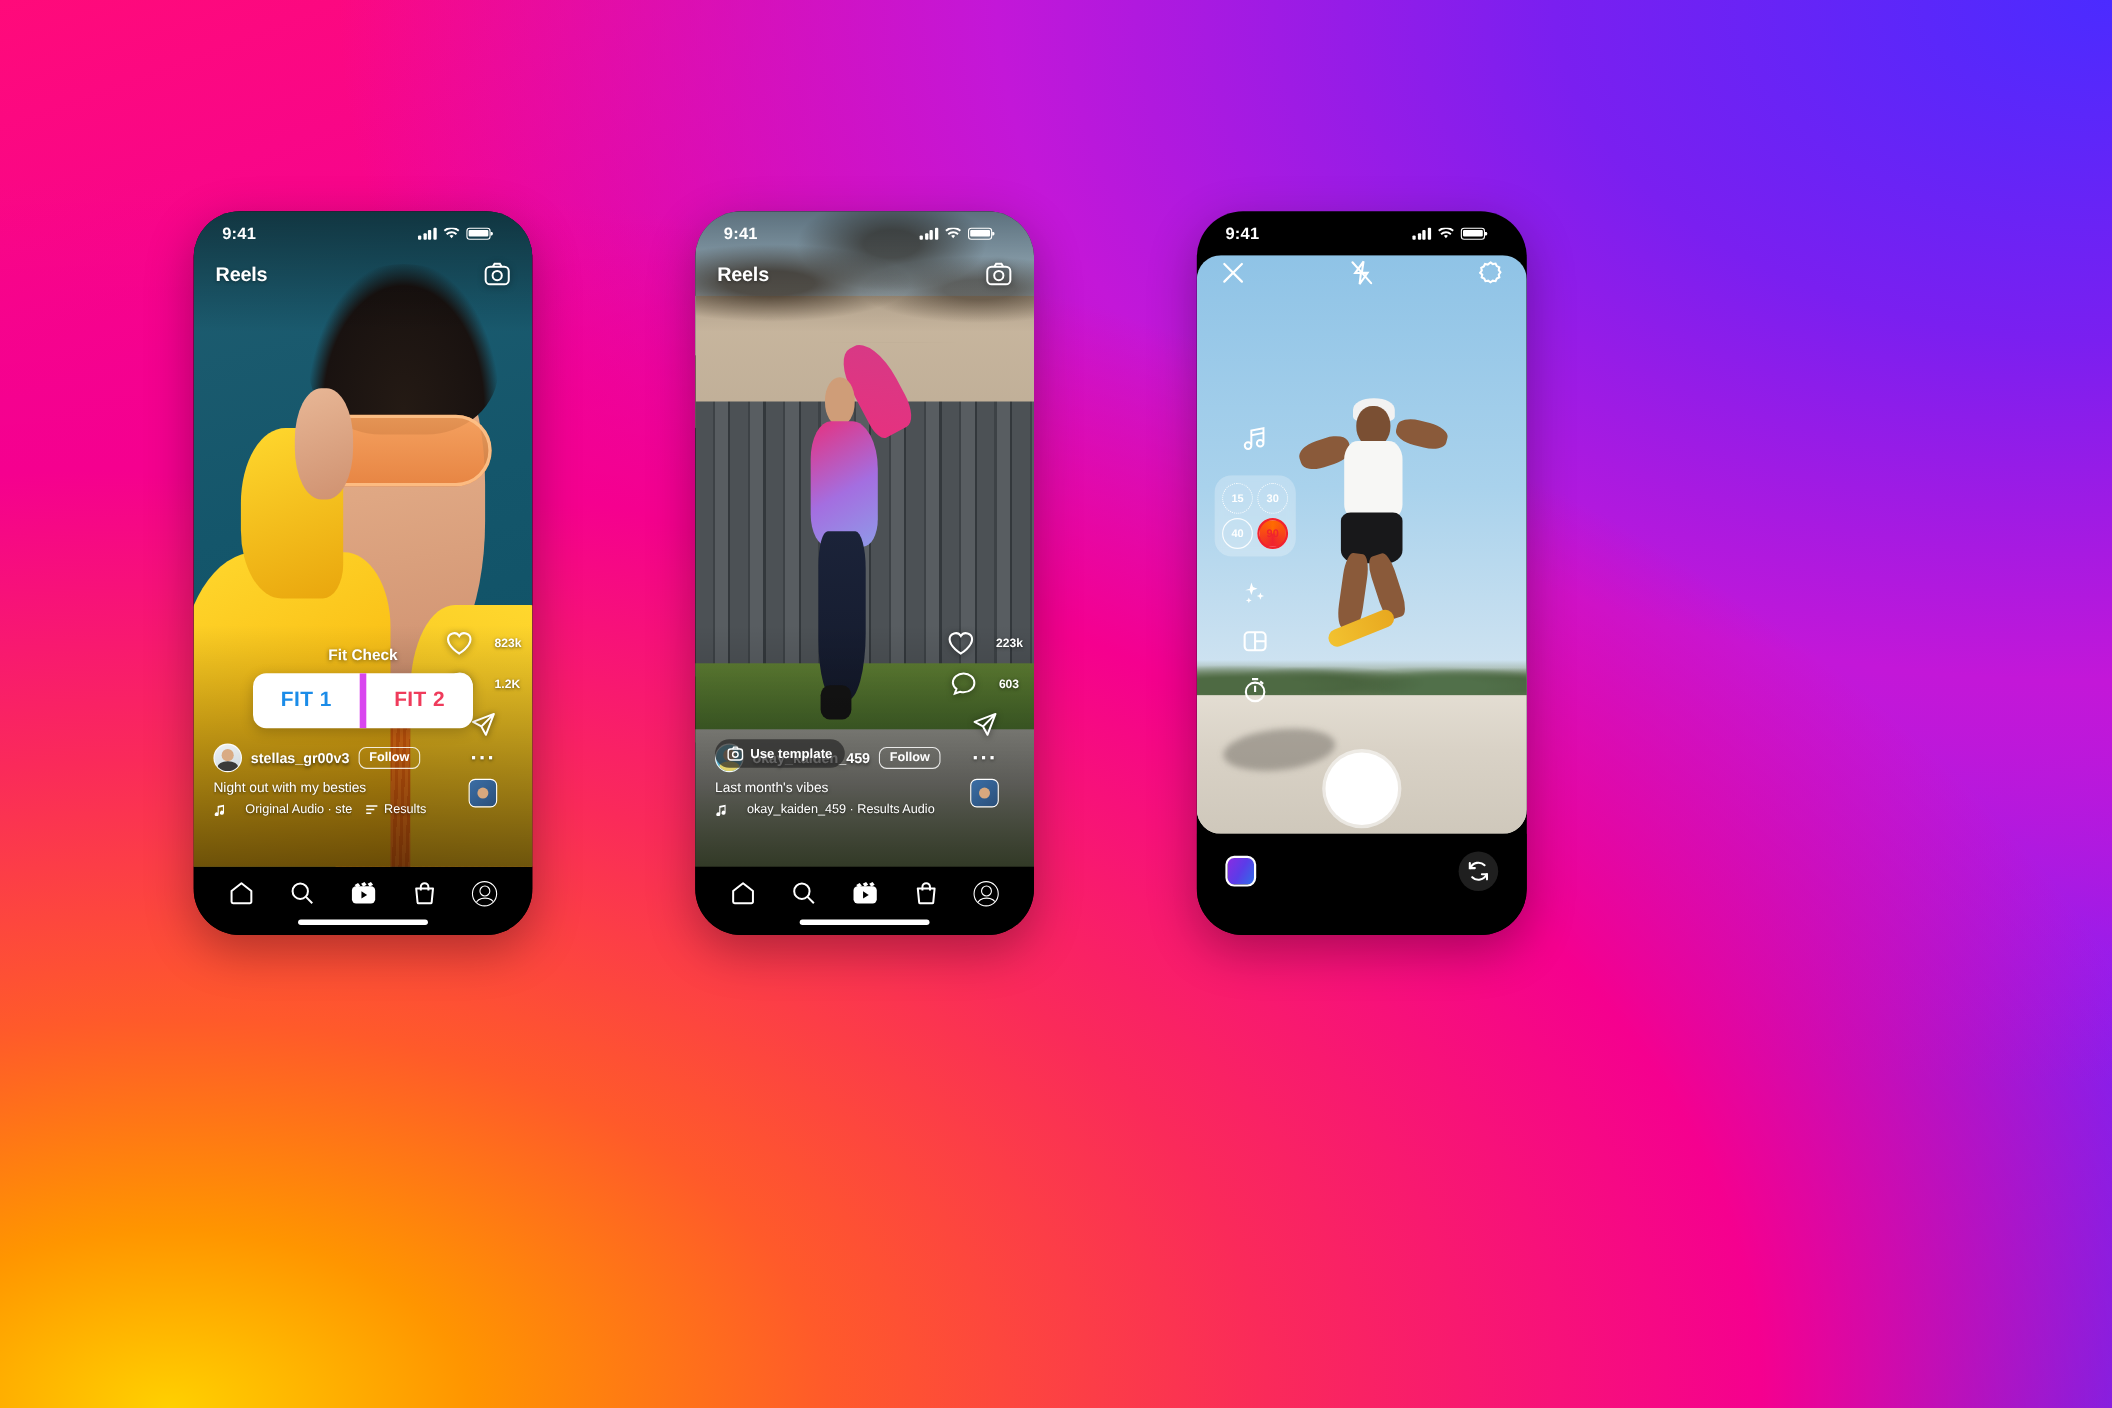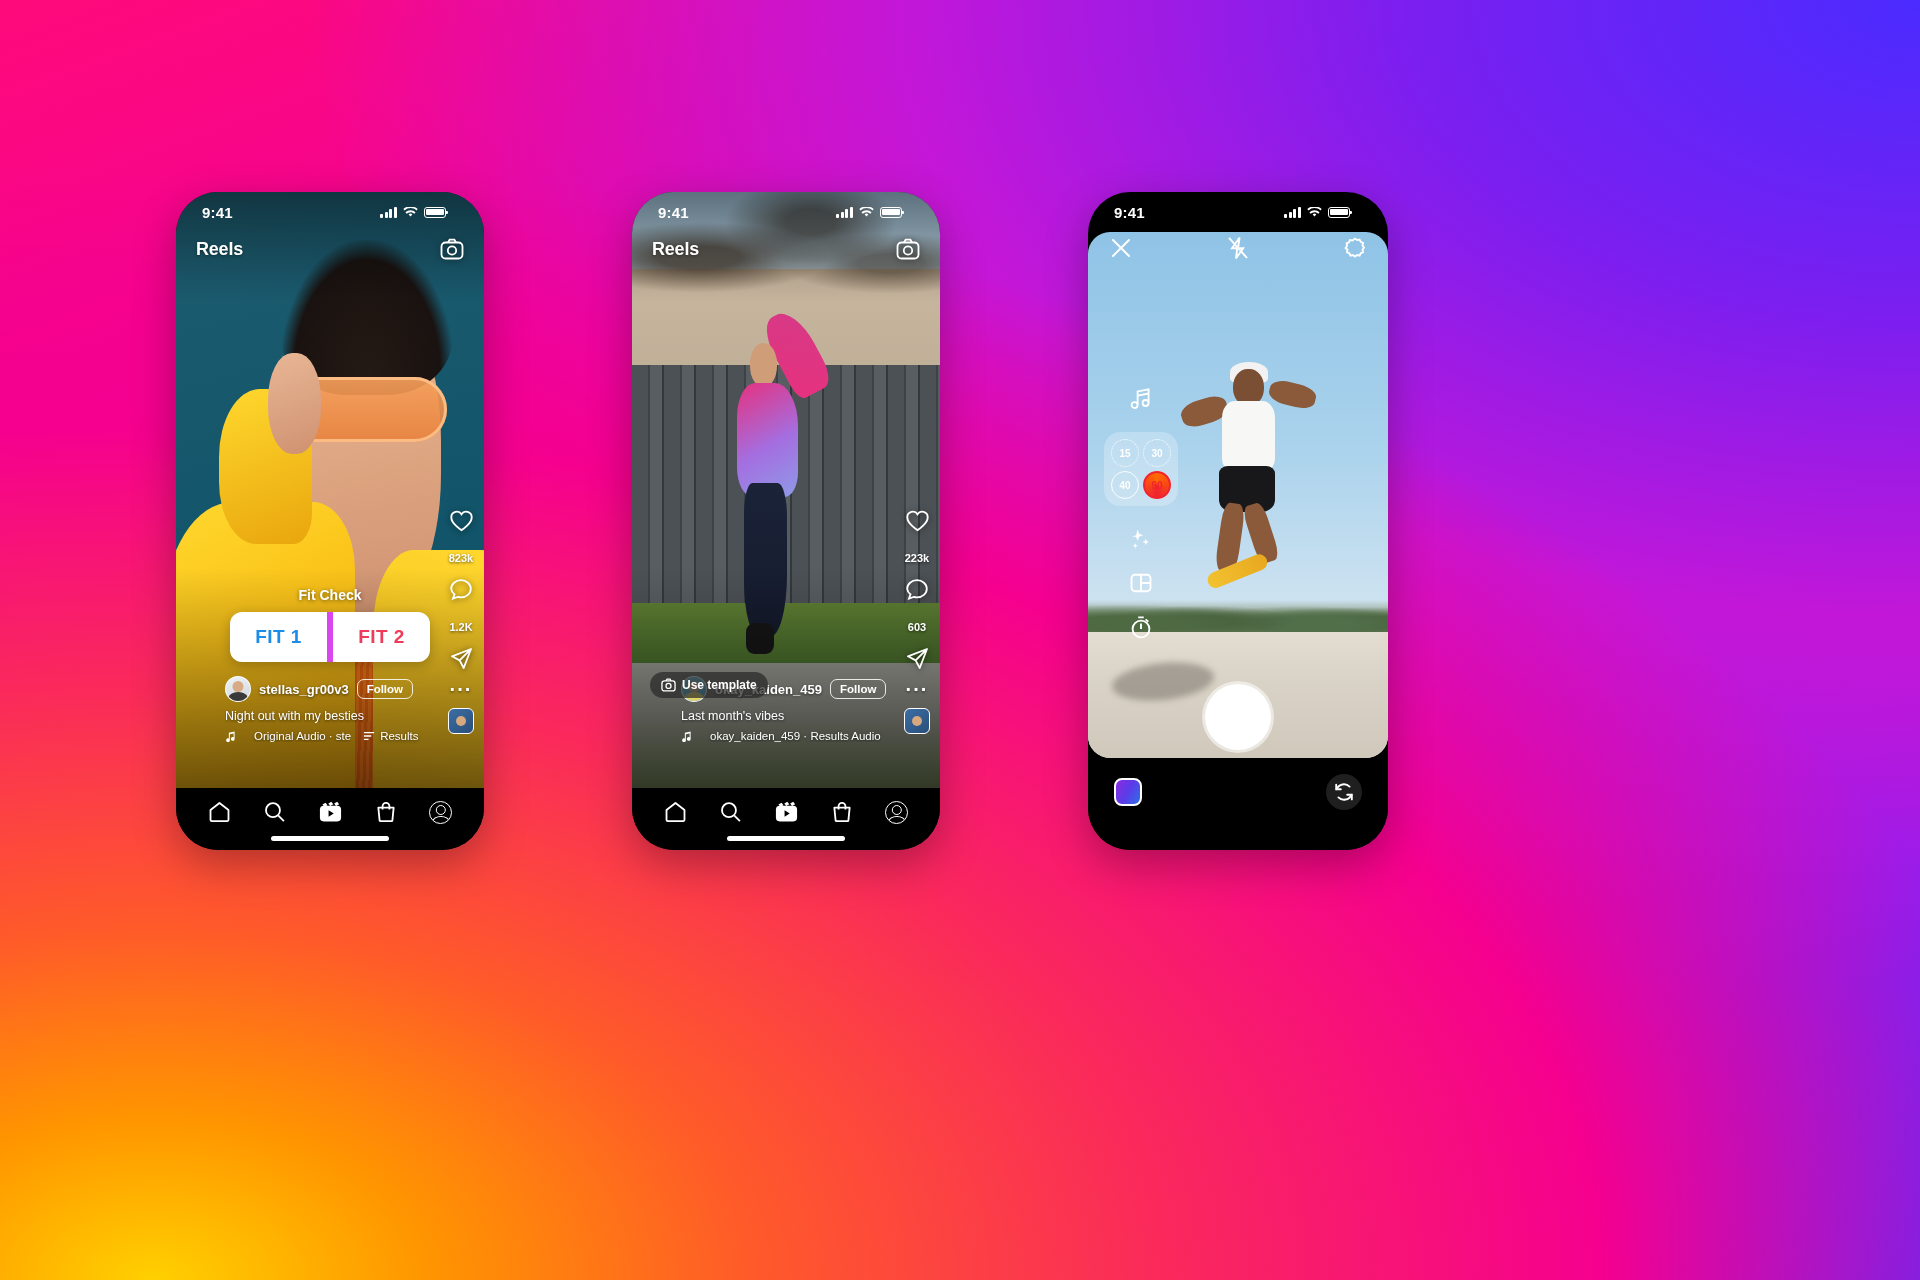--- a/index.html
+++ b/index.html
@@ -132,31 +132,31 @@
   .scrim-bot { position:absolute; left:0; right:0; bottom:0; height:220px; z-index:5;
     background:linear-gradient(0deg,rgba(0,0,0,.55),rgba(0,0,0,0)); }
 
   .reel-header { position:absolute; top:46px; left:0; right:0; z-index:20;
     display:flex; align-items:center; justify-content:space-between; padding:0 20px; }
   .reel-title { color:#fff; font-size:18px; font-weight:700; letter-spacing:-.2px;
     text-shadow:0 1px 3px rgba(0,0,0,.4); }
 
   .actions { position:absolute; right:10px; bottom:116px; z-index:22;
     display:flex; flex-direction:column; align-items:center; gap:14px; }
-  .action { display:flex; flex-direction:column; align-items:center; gap:20px; }
+  .action { display:flex; flex-direction:row; align-items:center; gap:20px; }
   .action-count { color:#fff; font-size:11px; font-weight:600; text-shadow:0 1px 3px rgba(0,0,0,.6); }
   .action svg { filter:drop-shadow(0 1px 3px rgba(0,0,0,.55)); }
   .dots { color:#fff; font-size:20px; font-weight:700; line-height:10px;
     letter-spacing:1px; text-shadow:0 1px 3px rgba(0,0,0,.6); }
   .thumb-sq { width:26px; height:26px; border-radius:6px; border:1.6px solid #fff;
     background:linear-gradient(140deg,#3b6ea5,#2a4f7a); display:flex;
     align-items:center; justify-content:center; overflow:hidden; }
   .thumb-sq .tf { width:10px; height:10px; border-radius:50%; background:#d8a87e; }
 
-  .meta { position:absolute; left:18px; bottom:108px; z-index:22; width:238px;margin-left:31px; }
+  .meta { position:absolute; left:18px; bottom:108px; z-index:22; width:238px; }
   .meta-user { display:flex; align-items:center; gap:8px; margin-bottom:7px; }
   .avatar { width:26px; height:26px; border-radius:50%; overflow:hidden; position:relative;
     border:1.5px solid rgba(255,255,255,.9); flex:none;
     background:linear-gradient(160deg,#eef2f5,#cfd8de); }
   .avatar.a2 { background:linear-gradient(160deg,#6cc4e0,#3f9fc4); }
   .av-head { position:absolute; left:50%; top:16%; transform:translateX(-50%);
     width:46%; height:46%; border-radius:50%; background:#d9ab84; }
   .av-body { position:absolute; left:50%; bottom:-12%; transform:translateX(-50%);
     width:78%; height:48%; border-radius:50% 50% 0 0; background:#3a3a3a; }
   .avatar.a2 .av-body { background:#e2d36a; }

